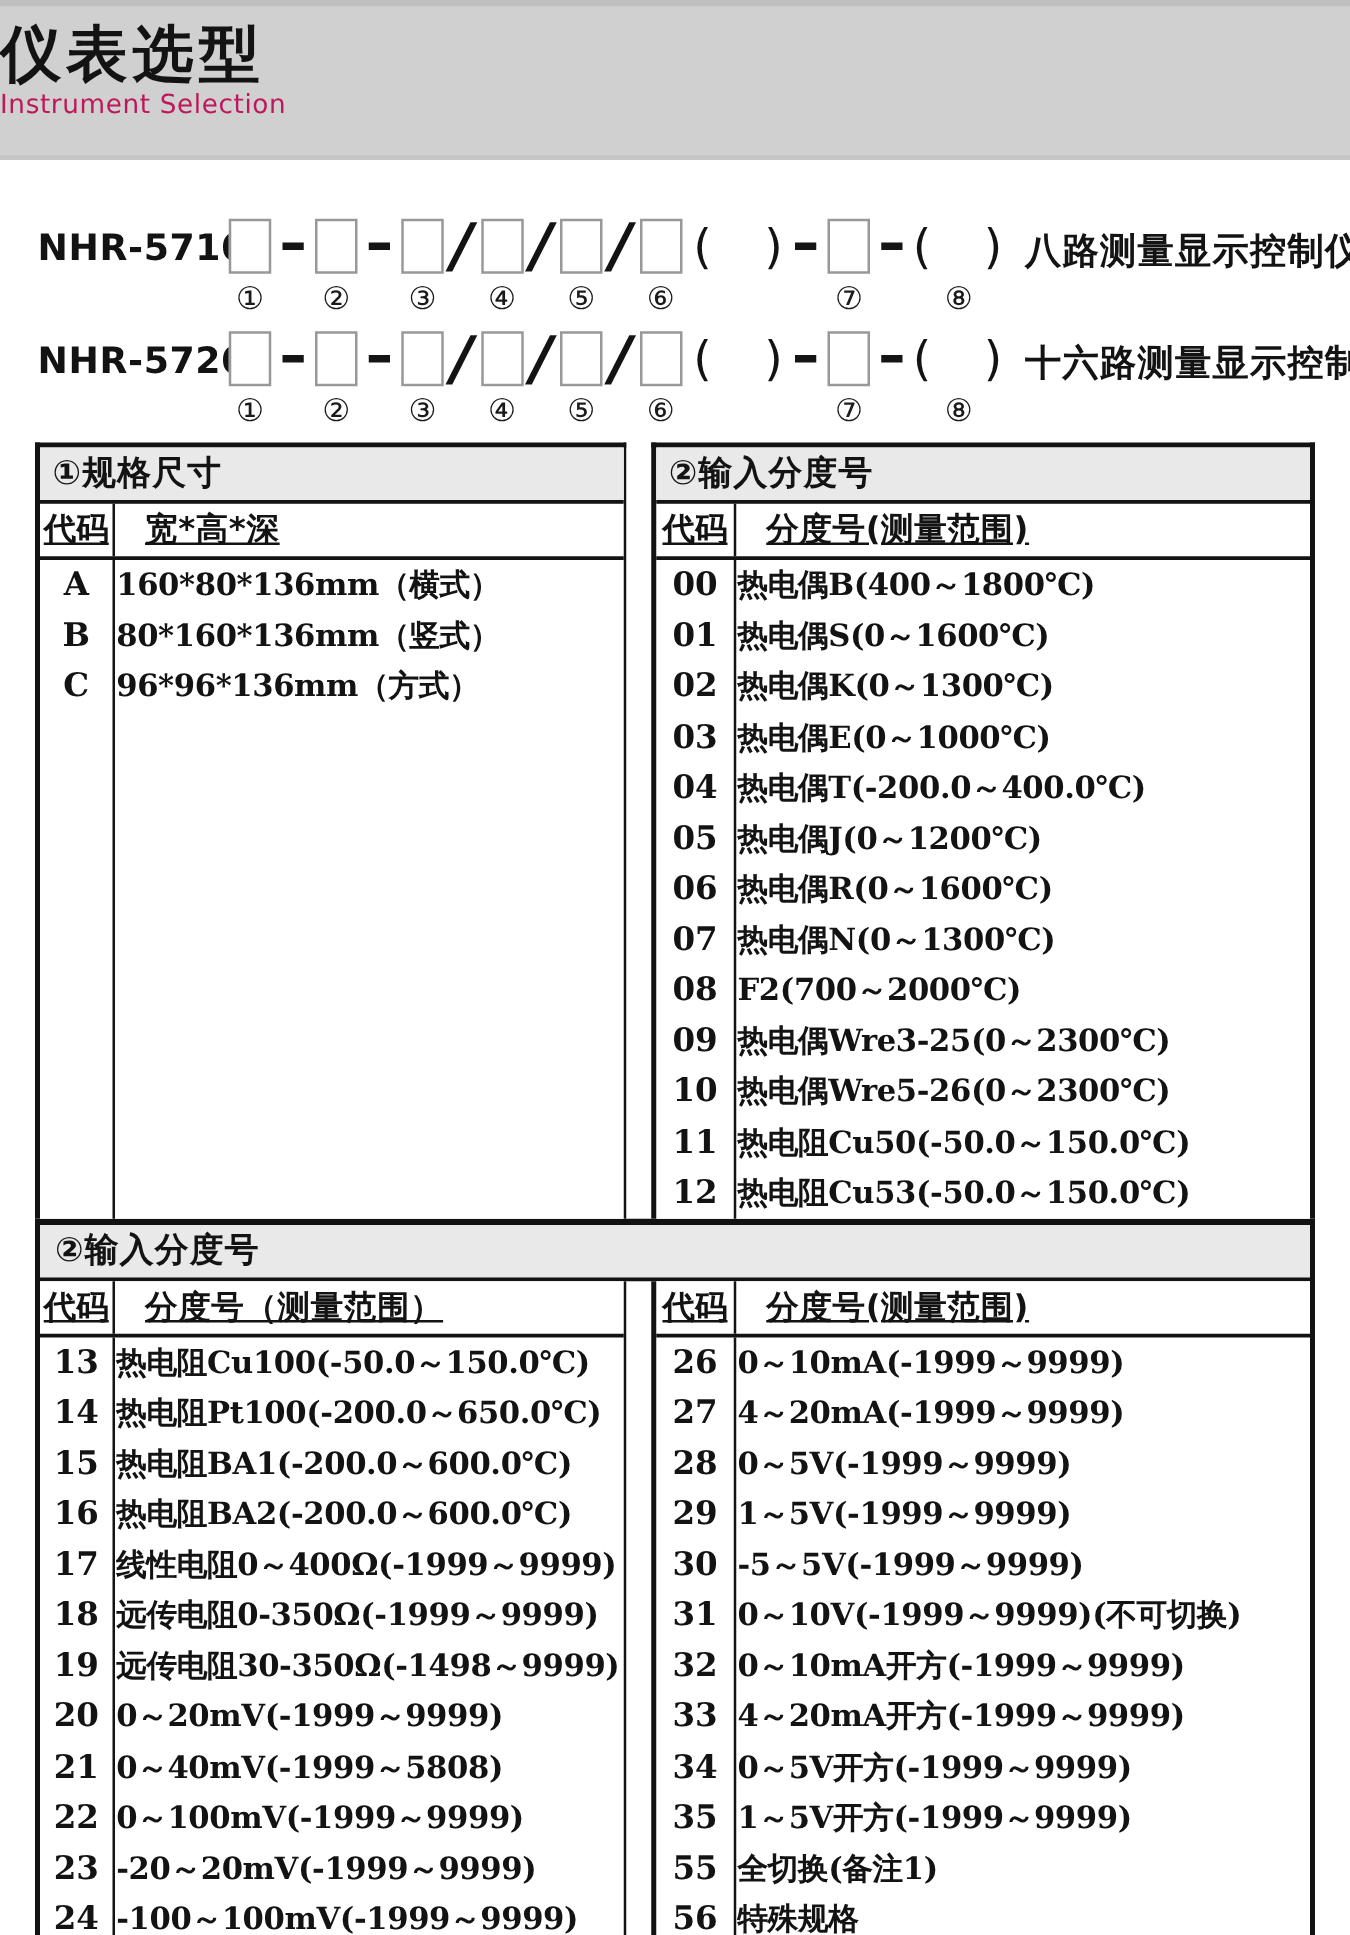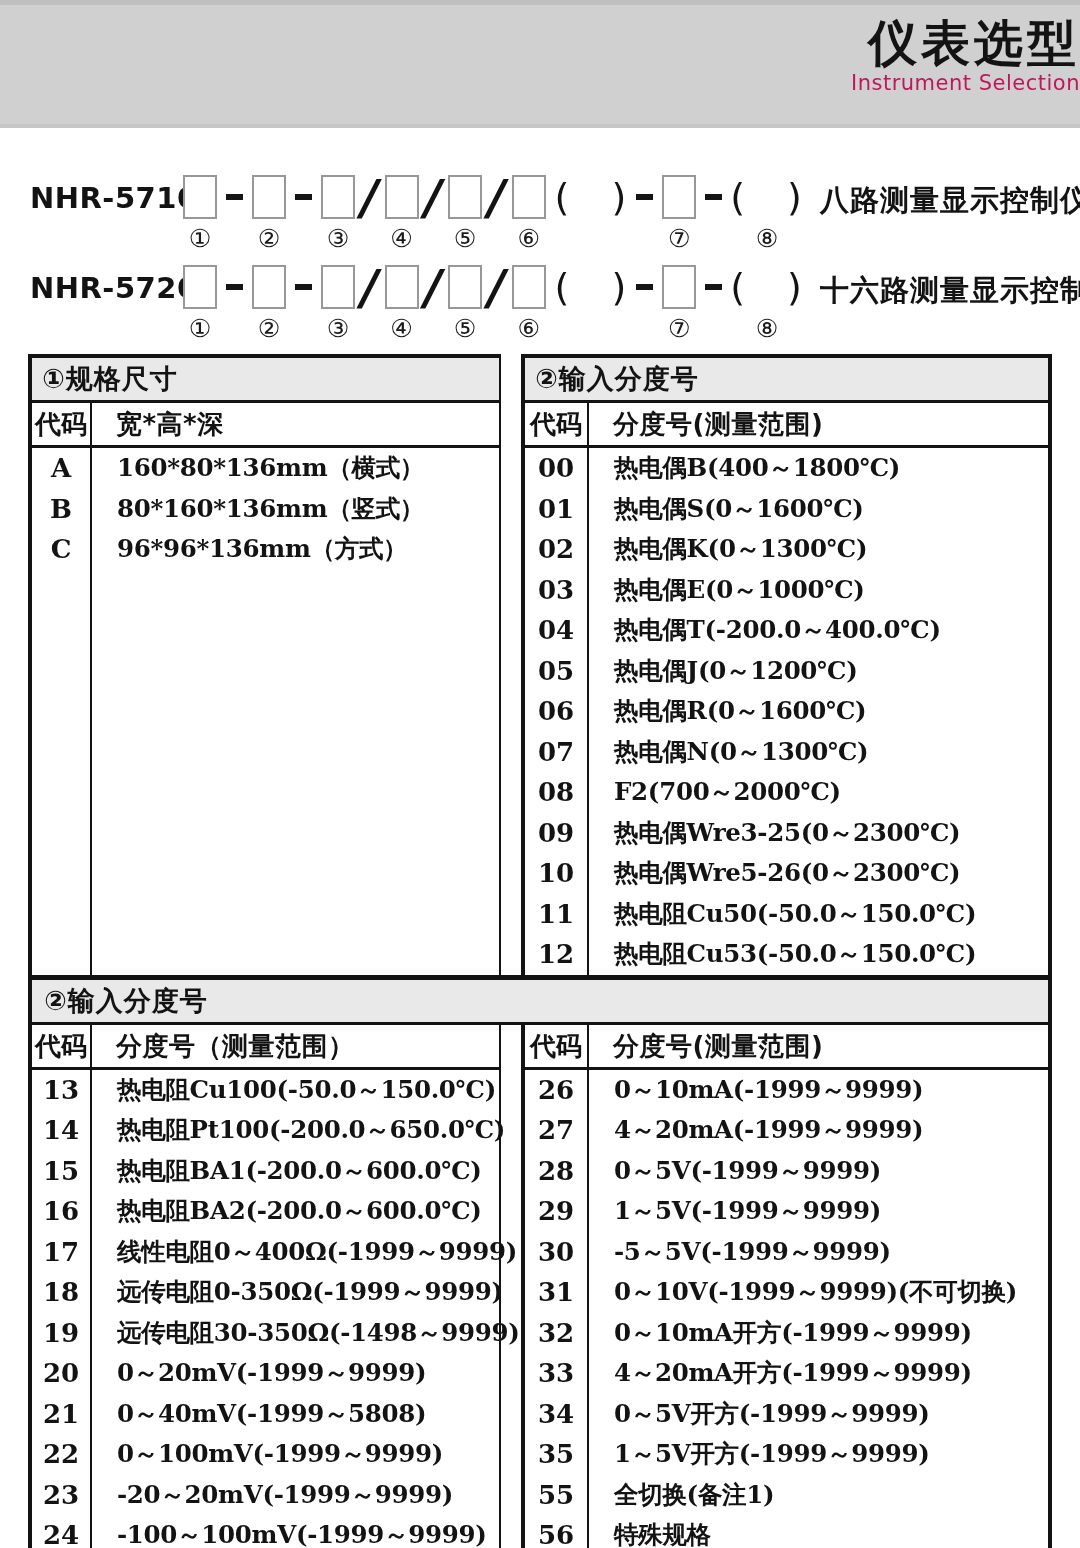--- a/index.html
+++ b/index.html
@@ -12,21 +12,21 @@
     font-family: "DejaVu Sans", "Liberation Sans", sans-serif;
     position: relative;
   }
 
   
   .header {
     height: 128px;
     background: #d0d0d0;
     border-top: 5px solid #bfbfbf;
     border-bottom: 4px solid #c6c6c6;
-    text-align: right;
+    text-align: left;
   }
   .page-title {
     padding-top: 12px;
     font-size: 49px;
     font-weight: 900;
     letter-spacing: 4px;
     line-height: 54px;
   }
   .page-subtitle {
     font-size: 21px;
@@ -63,32 +63,32 @@
   .midgap  { width: 20px; flex: 0 0 20px; }
   .t.right { flex: 1; border: 4px solid #131313; border-bottom: none; }
 
   .sec-title {
     background: #e9e9e9;
     font-size: 27px; font-weight: 700;
     line-height: 32px; padding: 5px 12px 5px 10px;
     border-bottom: 3px solid #131313;
     letter-spacing: 1px;
   }
-  .colhead { display: flex; border-bottom: 3px solid #131313; }
+  .colhead { display: flex; border-bottom: 3px solid #131313; text-decoration: underline; }
   .code-h {
     width: 60px; flex: 0 0 60px; text-align: center;
     border-right: 2px solid #131313;
     font-size: 26px; font-weight: 700; line-height: 30px; padding: 6px 0;
   }
   .wide .code-h, .wide .codes { width: 64px; flex-basis: 64px; }
   .desc-h { flex: 1; font-size: 26px; font-weight: 700; line-height: 30px; padding: 6px 0 6px 24px; letter-spacing: 0.5px; }
 
   .data { flex: 1; display: flex; align-items: stretch; }
   .codes { width: 60px; flex: 0 0 60px; border-right: 2px solid #131313; }
-  .descs { flex: 1; padding-left: 25px; overflow: visible; }
+  .descs { flex: 1; padding-left: 1px; overflow: visible; }
   .code-cell {
     height: 40.5px; line-height: 40.5px; text-align: center;
     font-size: 26px; font-weight: 600;
   }
   .desc-cell {
     height: 40.5px; line-height: 40.5px;
     font-size: 24.5px; font-weight: 700;
     white-space: nowrap; letter-spacing: -0.3px;
   }
 

